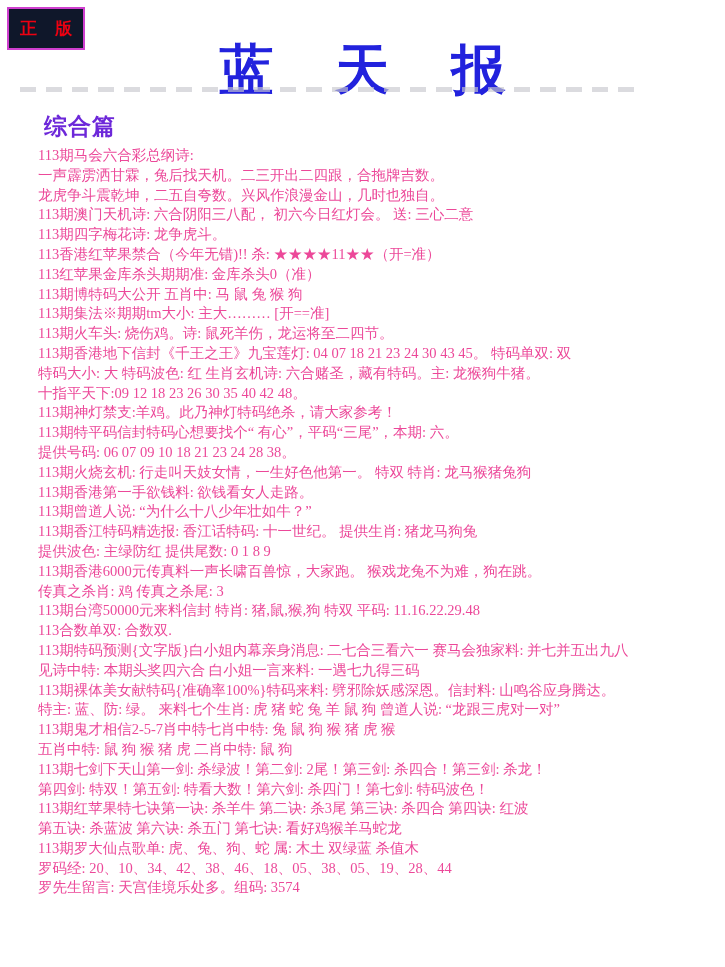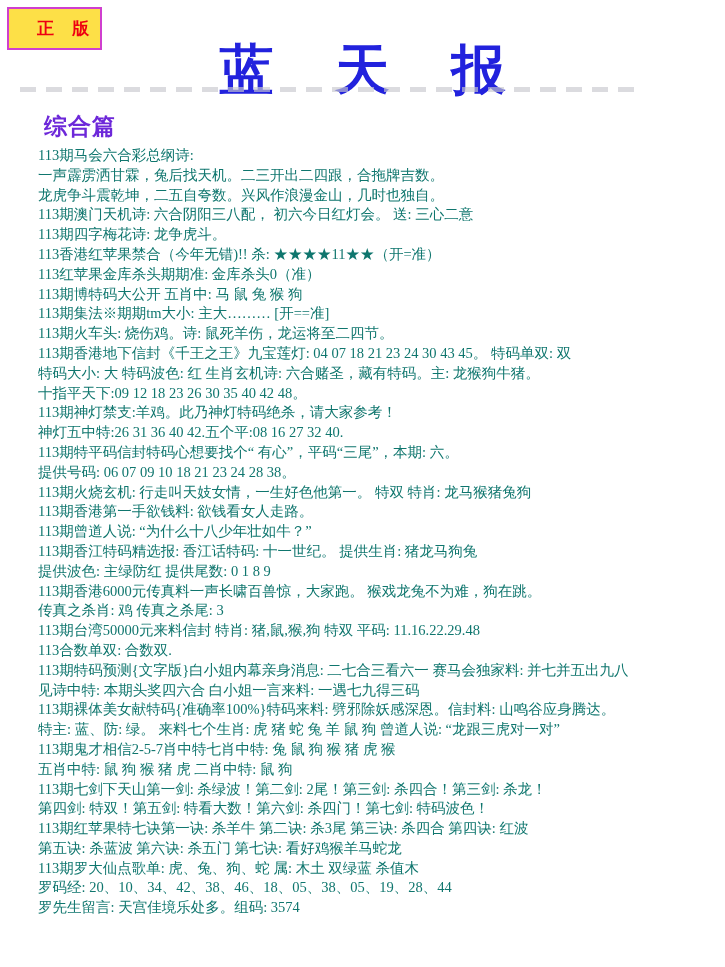--- a/index.html
+++ b/index.html
@@ -4,40 +4,40 @@
 <style>
   html,body{margin:0;padding:0;}
   body{
     width:725px;height:967px;background:#ffffff;position:relative;overflow:hidden;
     font-family:"Liberation Serif","DejaVu Serif",serif;
   }
   .badge{
     position:absolute;left:7px;top:7px;
     border:2px solid #cf3fcf;
     color:#ee0011;font-weight:bold;font-size:17px;letter-spacing:7px;
-    padding:8px 4px 8px 28px;background:#fde047;
+    padding:8px 4px 8px 11px;background:#0f172a;
   }
   .title{
     position:absolute;top:34px;left:0;width:100%;
     text-align:center;color:#2222dd;font-weight:bold;font-size:54px;
     letter-spacing:62px;padding-left:62px;box-sizing:border-box;
     white-space:nowrap;
   }
   .faded-strip{
     position:absolute;top:87px;left:20px;width:620px;height:5px;
     background:repeating-linear-gradient(90deg,#c9c9cf 0 16px,transparent 16px 26px);
     opacity:.65;filter:blur(.6px);
   }
   .section-heading{
     position:absolute;top:111px;left:44px;
     color:#6d28d9;font-weight:bold;font-size:23px;letter-spacing:1px;
   }
   .content{
     position:absolute;top:146px;left:38px;width:680px;
-    color:#0f766e;font-size:14.5px;line-height:19.8px;
+    color:#ec4899;font-size:14.5px;line-height:19.8px;
     letter-spacing:0px;
   }
   .line{white-space:nowrap;}
 </style>
 </head>
 <body>
 
 <div class="badge">正 版</div>
 
 <div class="title">蓝天报</div>
@@ -54,21 +54,20 @@
     <div class="line">113期四字梅花诗: 龙争虎斗。</div>
     <div class="line">113香港红苹果禁合（今年无错)!! 杀: ★★★★11★★（开=准）</div>
     <div class="line">113红苹果金库杀头期期准: 金库杀头0（准）</div>
     <div class="line">113期博特码大公开  五肖中: 马 鼠 兔 猴 狗</div>
     <div class="line">113期集法※期期tm大小: 主大………  [开==准]</div>
     <div class="line">113期火车头: 烧伤鸡。诗: 鼠死羊伤，龙运将至二四节。</div>
     <div class="line">113期香港地下信封《千王之王》九宝莲灯: 04 07 18 21 23 24 30 43 45。 特码单双: 双</div>
     <div class="line">特码大小: 大 特码波色: 红 生肖玄机诗: 六合赌圣，藏有特码。主: 龙猴狗牛猪。</div>
     <div class="line">十指平天下:09 12 18 23 26 30 35 40 42 48。</div>
     <div class="line">113期神灯禁支:羊鸡。此乃神灯特码绝杀，请大家参考！</div>
-    <div class="line">神灯五中特:26 31 36 40 42.五个平:08 16 27 32 40.</div>
     <div class="line">113期特平码信封特码心想要找个“ 有心”，平码“三尾”，本期: 六。</div>
     <div class="line">提供号码: 06 07 09 10 18 21 23 24 28 38。</div>
     <div class="line">113期火烧玄机: 行走叫天妓女情，一生好色他第一。 特双 特肖: 龙马猴猪兔狗</div>
     <div class="line">113期香港第一手欲钱料: 欲钱看女人走路。</div>
     <div class="line">113期曾道人说: “为什么十八少年壮如牛？”</div>
     <div class="line">113期香江特码精选报:  香江话特码: 十一世纪。 提供生肖: 猪龙马狗兔</div>
     <div class="line">提供波色: 主绿防红 提供尾数: 0 1 8 9</div>
     <div class="line">113期香港6000元传真料一声长啸百兽惊，大家跑。 猴戏龙兔不为难，狗在跳。</div>
     <div class="line">传真之杀肖: 鸡  传真之杀尾: 3</div>
     <div class="line">113期台湾50000元来料信封 特肖: 猪,鼠,猴,狗  特双 平码: 11.16.22.29.48</div>

